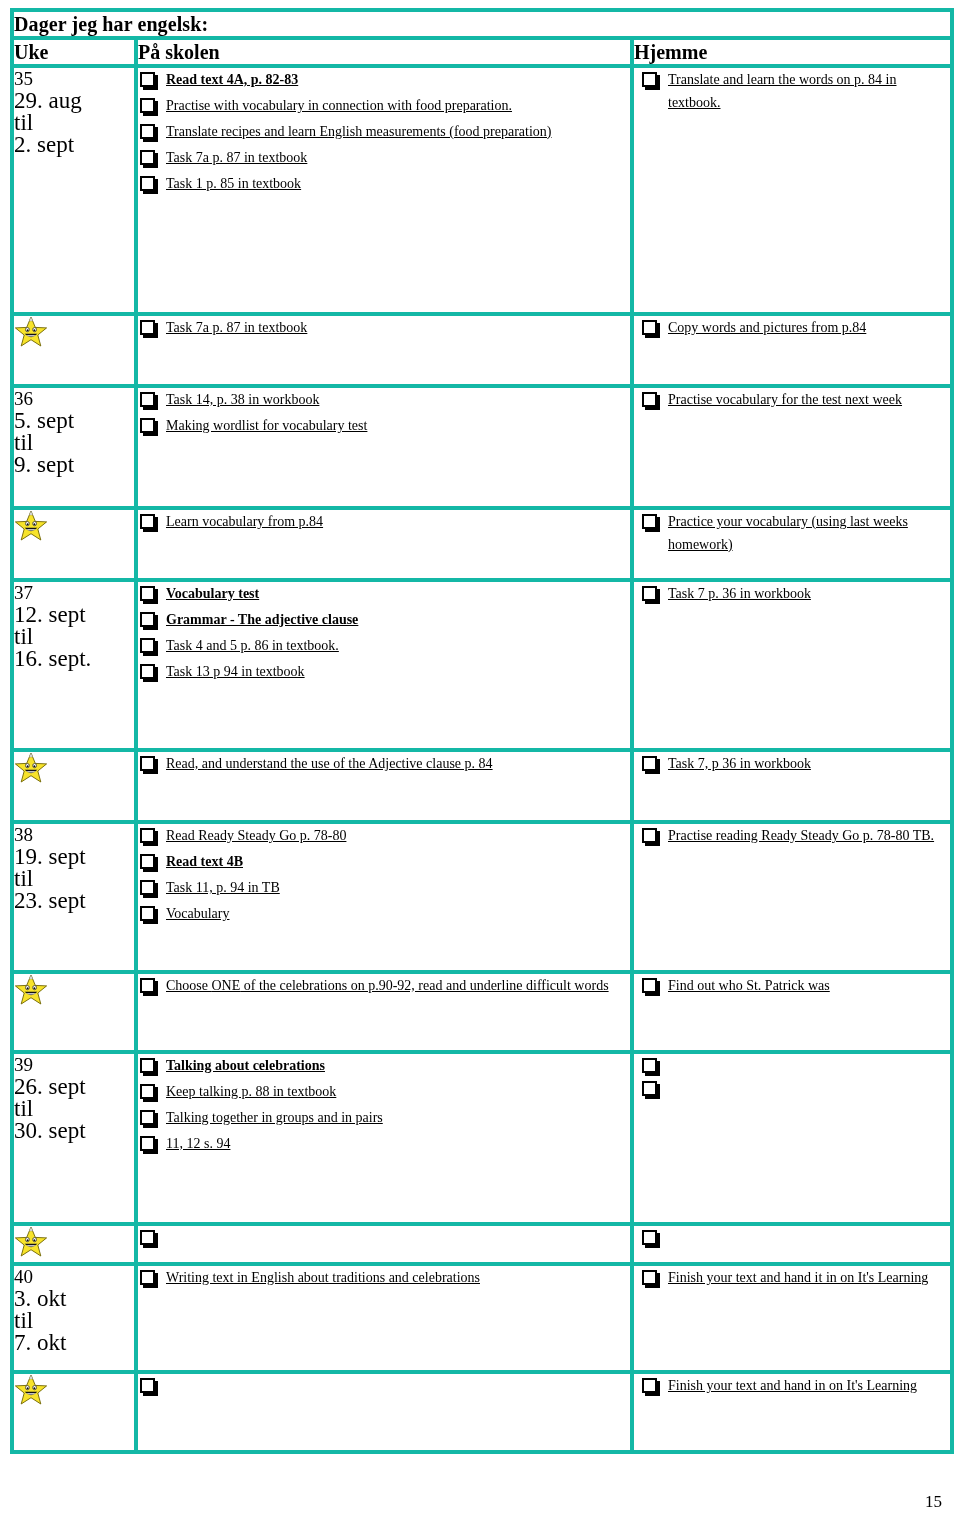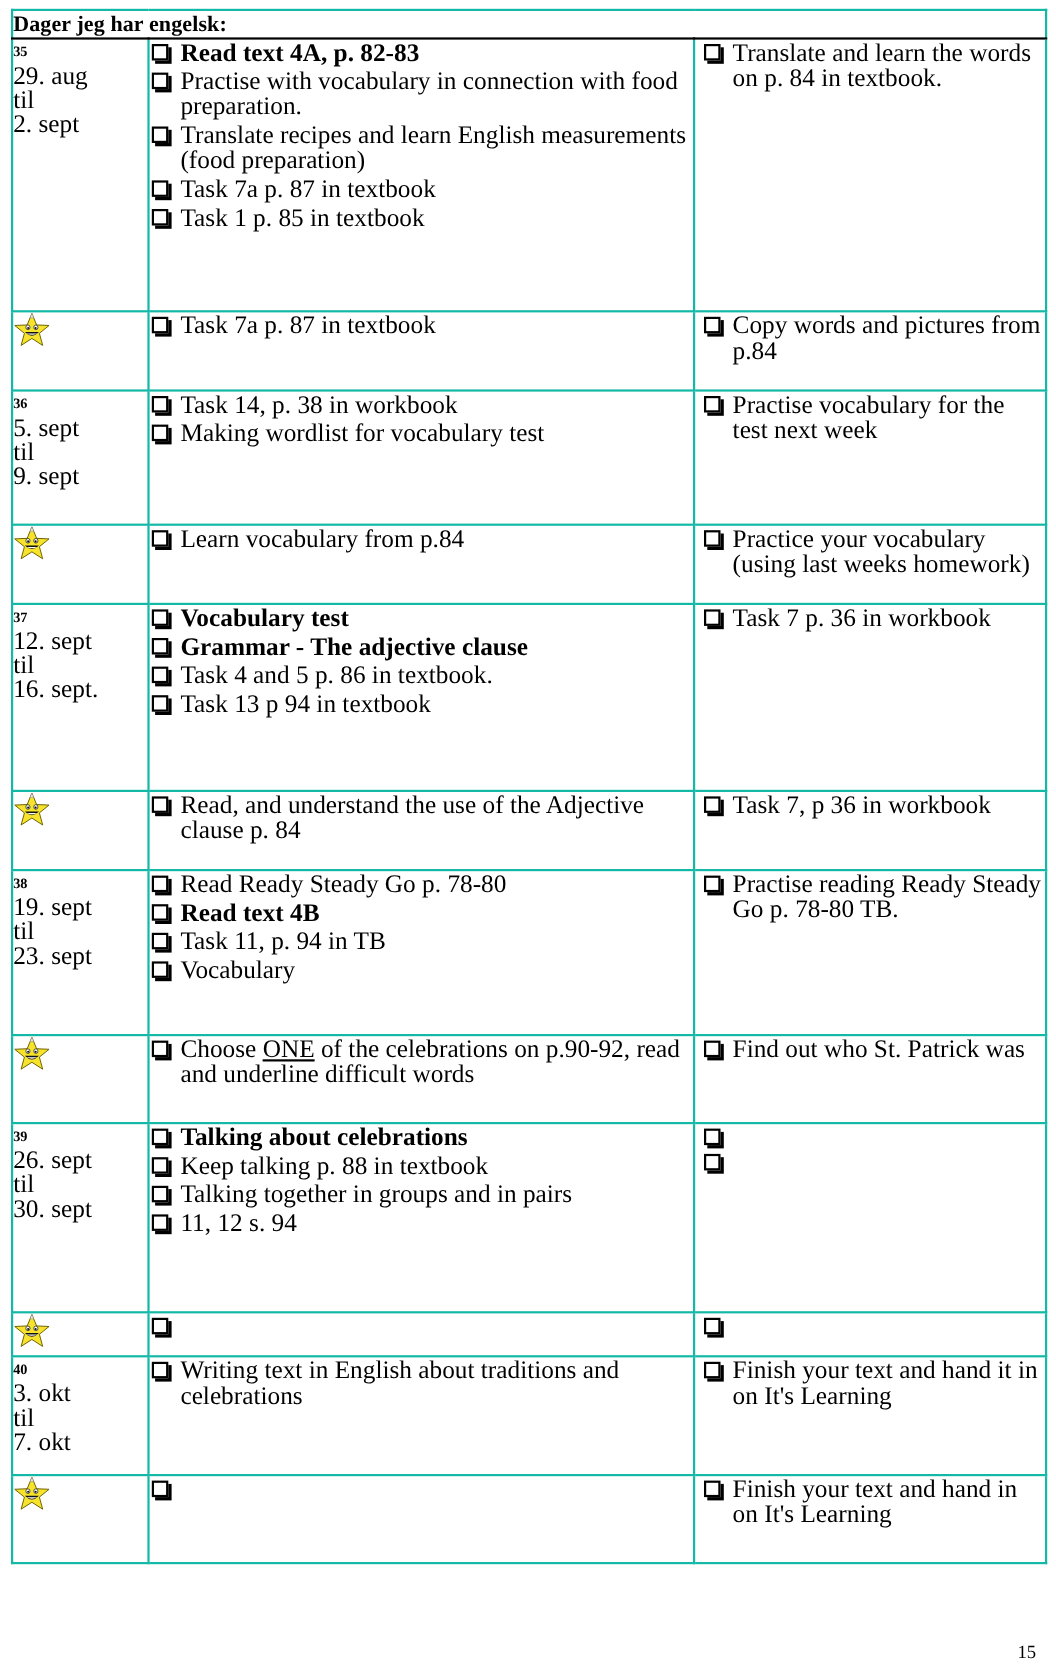--- a/index.html
+++ b/index.html
@@ -17,21 +17,21 @@
     padding:8px 10px 0 10px;
   }
 
   table.plan{
     border-collapse:collapse;
     table-layout:fixed;
     width:940px;
     border:2px solid #000;
   }
   table.plan td,table.plan th{
-    border:2px solid #14b8a6;
+    border:4px solid #14b8a6;
     vertical-align:top;
     padding:0;
     background:#fff;
   }
 
   
   col.c-week{width:124px;}
   col.c-school{width:496px;}
   col.c-home{width:320px;}
 
@@ -55,22 +55,22 @@
   }
   .head-text{
     font-weight:bold;
     font-size:20px;
     line-height:24px;
   }
 
   
   .week-cell{padding:5px 6px 6px 8px;}
   .week-num{
-    font-weight:bold;
-    font-size:13px;
+    font-weight:normal;
+    font-size:19px;
     line-height:22px;
     display:block;
   }
   .week-line{
     font-size:23px;
     line-height:22px;
     display:block;
     white-space:nowrap;
   }
 
@@ -92,24 +92,25 @@
   .cb{
     flex:0 0 auto;
     width:15px;height:15px;
     margin:4px 11px 0 2px;
     background:#fff;
     border:2px solid #000;
     box-shadow:3px 3px 0 0 #000;
     box-sizing:border-box;
   }
   .txt{
-    font-size:23px;
+    font-size:14px;
     line-height:23px;
     flex:1 1 auto;
     padding-top:0px;
+    text-decoration:underline;
   }
   .txt.b{font-weight:bold;}
   .txt .u{text-decoration:underline;}
 
   .empty-row .txt{min-height:20px;}
 
   .pagenum{
     position:absolute;
     right:18px;
     bottom:12px;
@@ -127,20 +128,31 @@
       <col class="c-week">
         <col class="c-school">
         <col class="c-home">
     </colgroup>
     <tbody id="plan-body">
       <tr>
         <td class="title-cell" colspan="3">
           <span class="title-text">Dager jeg har engelsk:</span>
         </td>
       </tr>
+      <tr>
+        <td class="head-cell">
+          <span class="head-text">Uke</span>
+        </td>
+        <td class="head-cell">
+          <span class="head-text">På skolen</span>
+        </td>
+        <td class="head-cell">
+          <span class="head-text">Hjemme</span>
+        </td>
+      </tr>
     <tr style="height: 248px;">
           <td class="week-cell">
             <span class="week-num">35</span>
             <span class="week-line">29. aug</span>
             <span class="week-line">til</span>
             <span class="week-line">2. sept</span>
           </td>
           <td class="task-cell">
             <ul class="tasks">
               <li>

